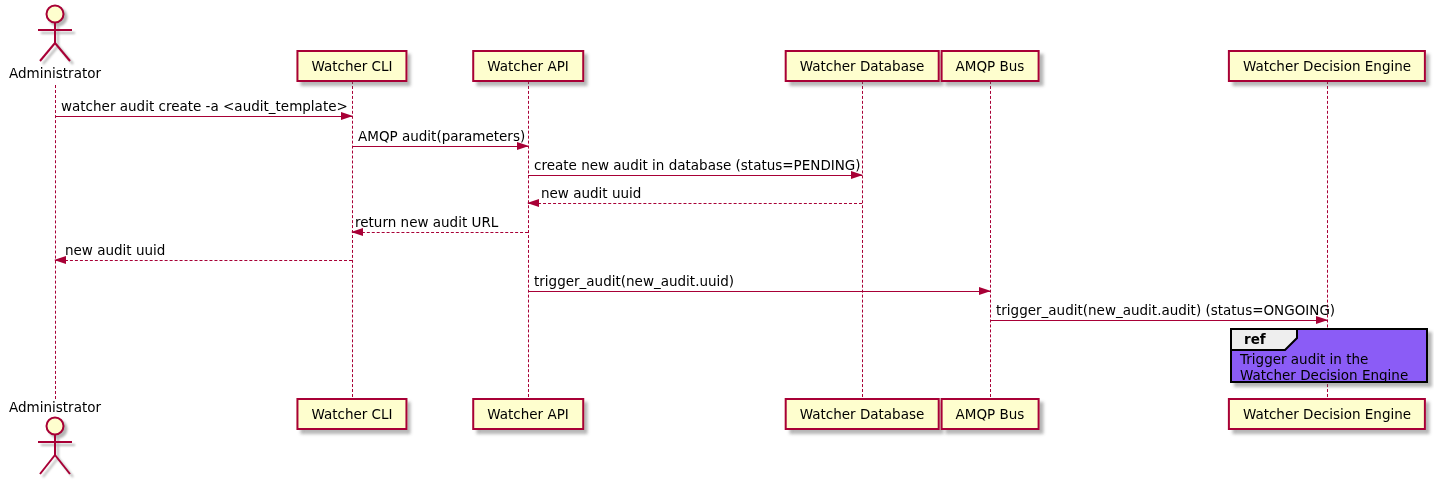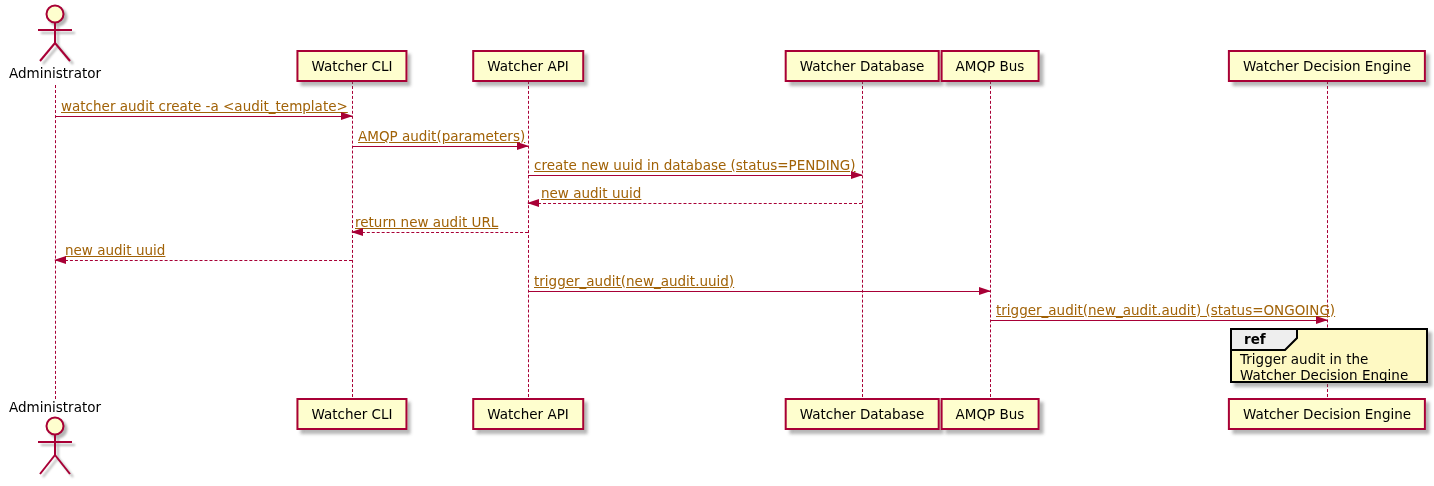--- a/index.html
+++ b/index.html
@@ -20,28 +20,28 @@
     height:28px; line-height:28px; padding:0 13px; white-space:nowrap;
     box-shadow:4px 4px 3px rgba(90,90,90,0.45); z-index:3; text-align:left;
   }
   
   .actor-figure { position:absolute; z-index:3; filter:drop-shadow(3px 3px 1px rgba(90,90,90,0.45)); }
   .actor-label { position:absolute; width:140px; text-align:center; z-index:3; }
   
   .message { position:absolute; height:0; z-index:2; }
   .m-line { position:absolute; left:0; right:0; top:-1px; height:0; border-top:1.5px solid var(--accent); }
   .m-line.dashed { border-top-style:dashed; }
-  .m-label { position:absolute; bottom:3px; white-space:nowrap; color:#a16207;text-decoration:underline; }
+  .m-label { position:absolute; bottom:3px; white-space:nowrap; color:#000000; }
   .arrow { position:absolute; top:-5px; width:0; height:0; border-style:solid; }
   .arrow.right { right:-1px; border-width:4.5px 0 4.5px 12px; border-color:transparent transparent transparent var(--accent); }
   .arrow.left  { left:-1px;  border-width:4.5px 12px 4.5px 0; border-color:transparent var(--accent) transparent transparent; }
   
   .ref {
     position:absolute; left:1230px; top:328px; width:198px; height:55px;
-    box-sizing:border-box; background:#fef9c3; border:2px solid var(--refBorder);
+    box-sizing:border-box; background:#8b5cf6; border:2px solid var(--refBorder);
     box-shadow:4px 4px 3px rgba(90,90,90,0.45); z-index:4;
   }
   .ref-tab-svg { position:absolute; top:-2px; left:-2px; }
   .ref-keyword { position:absolute; top:1px; left:12px; font-weight:bold; z-index:1; }
   .ref-body { position:absolute; top:21px; left:8px; line-height:16px; }
 </style>
 </head>
 <body>
 
 <div class="diagram">
@@ -74,21 +74,21 @@
     <div class="arrow right"></div>
   </div>
 
   <div class="message" style="left:352px;top:147px;width:176px">
     <span class="m-label" style="left:6px">AMQP audit(parameters)</span>
     <div class="m-line"></div>
     <div class="arrow right"></div>
   </div>
 
   <div class="message" style="left:528px;top:176px;width:334px">
-    <span class="m-label" style="left:6px">create new uuid in database (status=PENDING)</span>
+    <span class="m-label" style="left:6px">create new audit in database (status=PENDING)</span>
     <div class="m-line"></div>
     <div class="arrow right"></div>
   </div>
 
   <div class="message" style="left:528px;top:204px;width:334px">
     <span class="m-label" style="left:13px">new audit uuid</span>
     <div class="m-line dashed"></div>
     <div class="arrow left"></div>
   </div>
 

